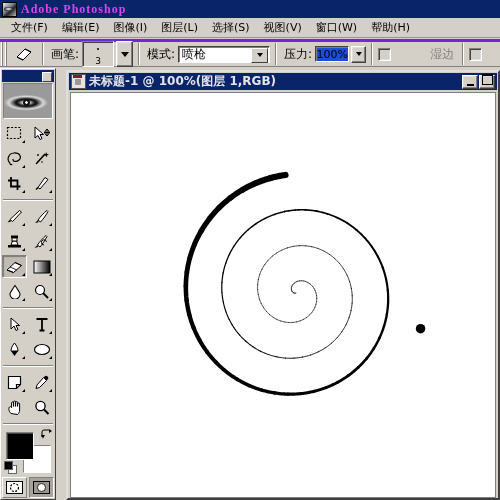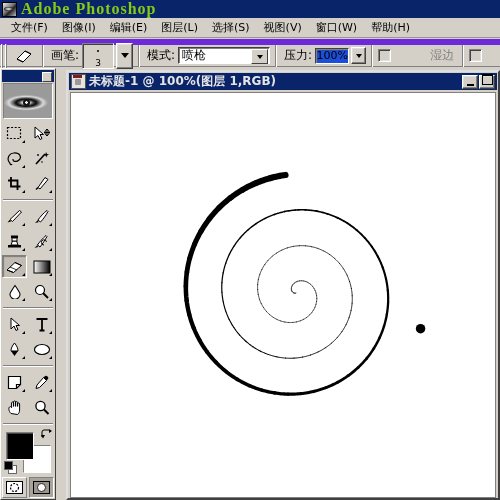--- a/index.html
+++ b/index.html
@@ -21,40 +21,40 @@
     width:13px;height:13px;margin-left:2px;margin-right:4px;
     background:linear-gradient(135deg,#e8e8e8 0%,#777 45%,#222 60%,#bbb 100%);
     border:1px solid #000;position:relative;flex:0 0 auto;
   }
   .titlebar .appicon:after{
     content:"";position:absolute;left:1px;top:4px;width:9px;height:4px;
     background:radial-gradient(ellipse at 50% 50%,#fff 0%,#888 40%,#111 75%);
     border-radius:50%;
   }
   .titlebar .apptitle{
-    color:#84cc16;font-weight:bold;font-size:16px;letter-spacing:1px;
+    color:#d946ef;font-weight:bold;font-size:12px;letter-spacing:1px;
     font-family:"Liberation Serif","DejaVu Serif",serif;
   }
 
   
   .menubar{
     position:absolute;left:0;top:18px;width:500px;height:20px;
     background:#d4d0c8;border-bottom:1px solid #9a958c;
     display:flex;align-items:center;padding-left:4px;box-sizing:border-box;
   }
   .menu-item{
     padding:2px 7px;color:#000;font-size:11px;white-space:nowrap;cursor:default;
     font-family:"DejaVu Sans","Liberation Sans",sans-serif;
   }
 
   
   .optionsbar{
     position:absolute;left:0;top:39px;width:500px;height:28px;
     background:#d4d0c8;
-    border-top:6px solid #6d28d9;border-bottom:1px solid #808080;
+    border-top:3px solid #6d28d9;border-bottom:1px solid #808080;
     display:flex;align-items:center;box-sizing:border-box;
   }
   .grip{width:8px;height:24px;margin:0 2px 0 1px;
     background:
       linear-gradient(90deg,#fff 0 1px,#808080 1px 2px,transparent 2px 4px,
       #fff 4px 5px,#808080 5px 6px,transparent 6px 8px);
     flex:0 0 auto;}
   .opt-tool-icon{
     width:26px;height:24px;flex:0 0 auto;display:flex;align-items:center;justify-content:center;
   }
@@ -229,22 +229,22 @@
 
 <div class="app">
 
   <div class="titlebar">
     <div class="appicon"></div>
     <div class="apptitle">Adobe Photoshop</div>
   </div>
 
   <div class="menubar">
     <div class="menu-item">文件(F)</div>
+    <div class="menu-item">编辑(E)</div>
     <div class="menu-item">图像(I)</div>
-    <div class="menu-item">编辑(E)</div>
     <div class="menu-item">图层(L)</div>
     <div class="menu-item">选择(S)</div>
     <div class="menu-item">视图(V)</div>
     <div class="menu-item">窗口(W)</div>
     <div class="menu-item">帮助(H)</div>
   </div>
 
   <div class="optionsbar">
     <div class="grip"></div>
 

